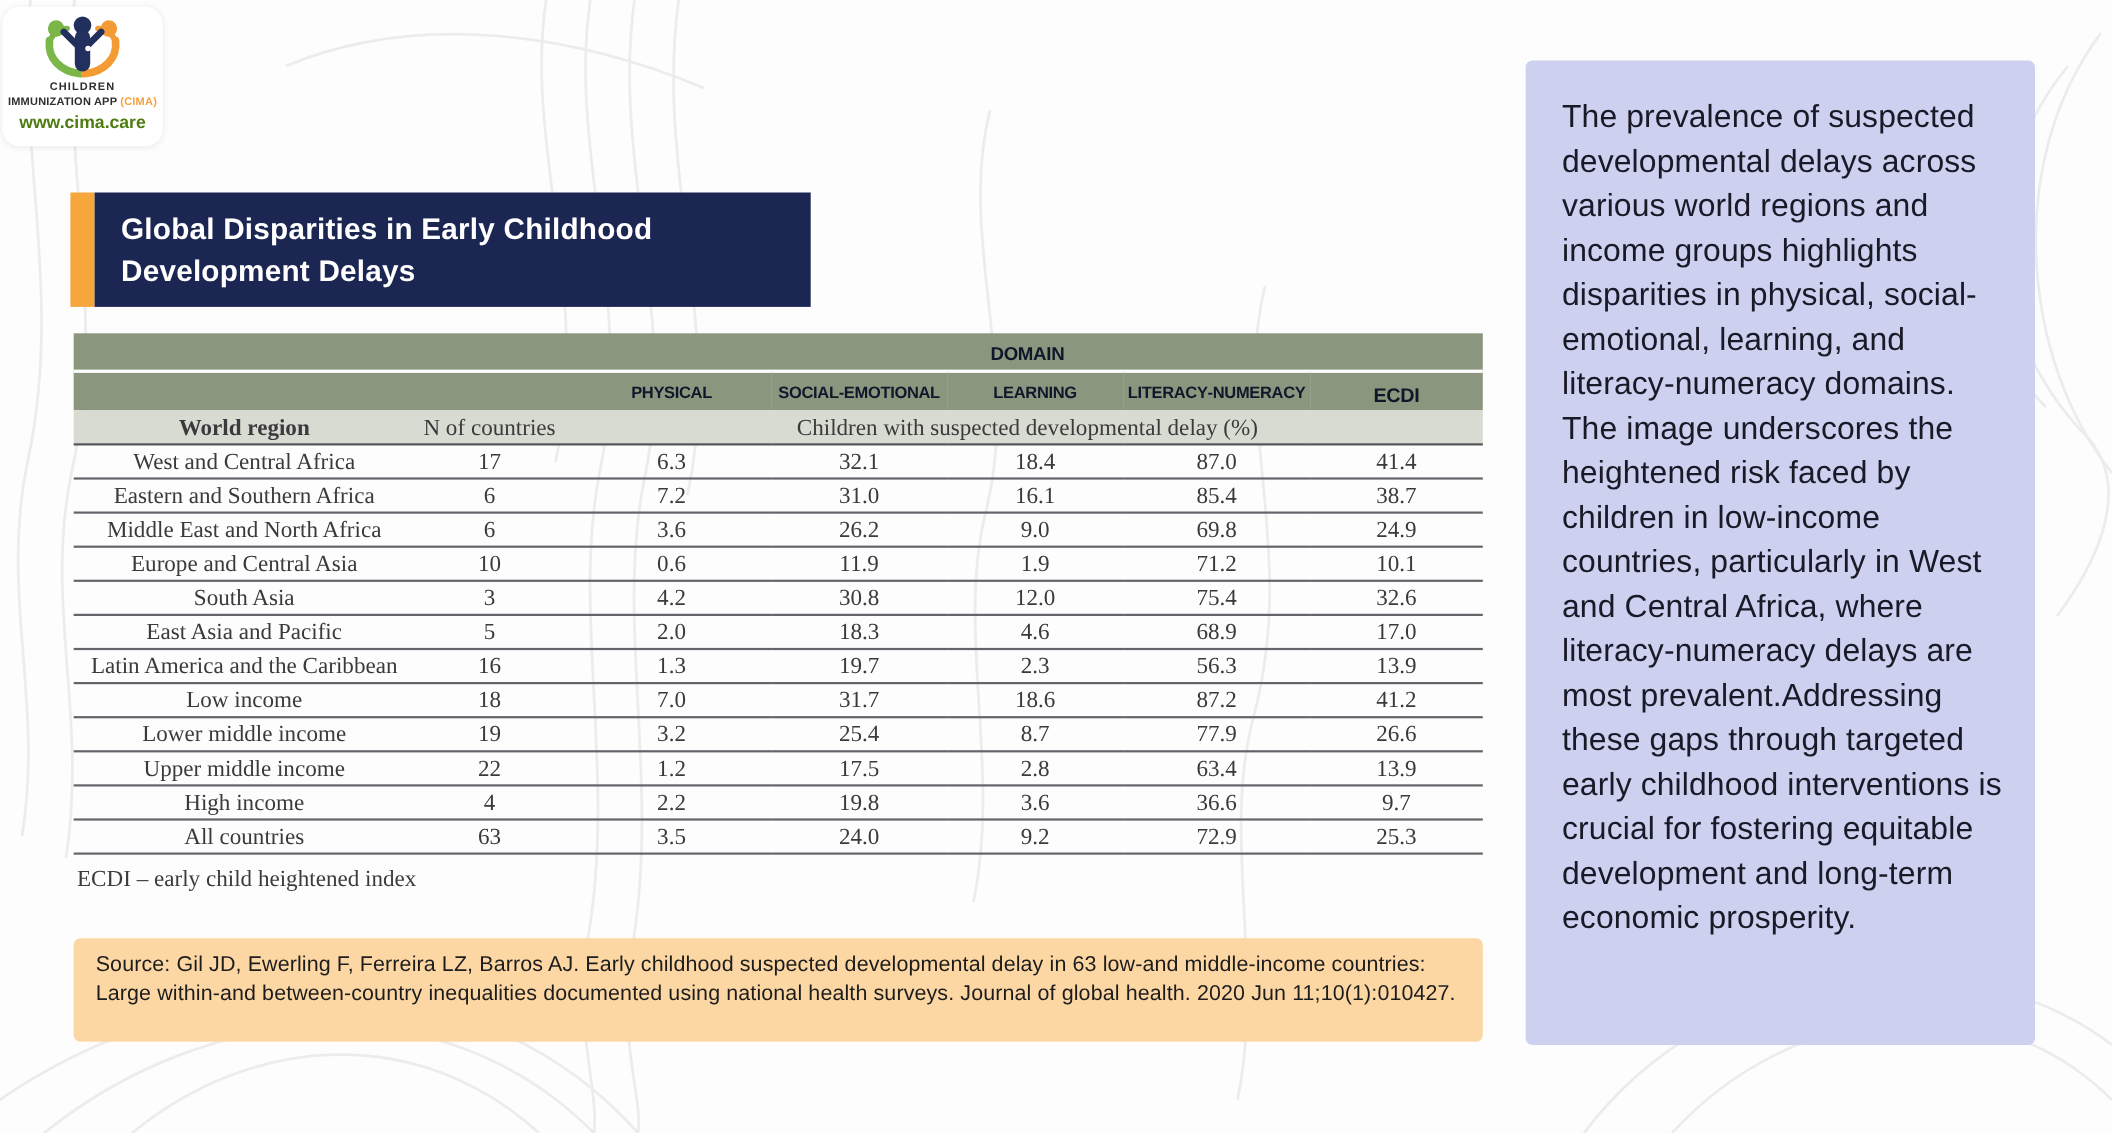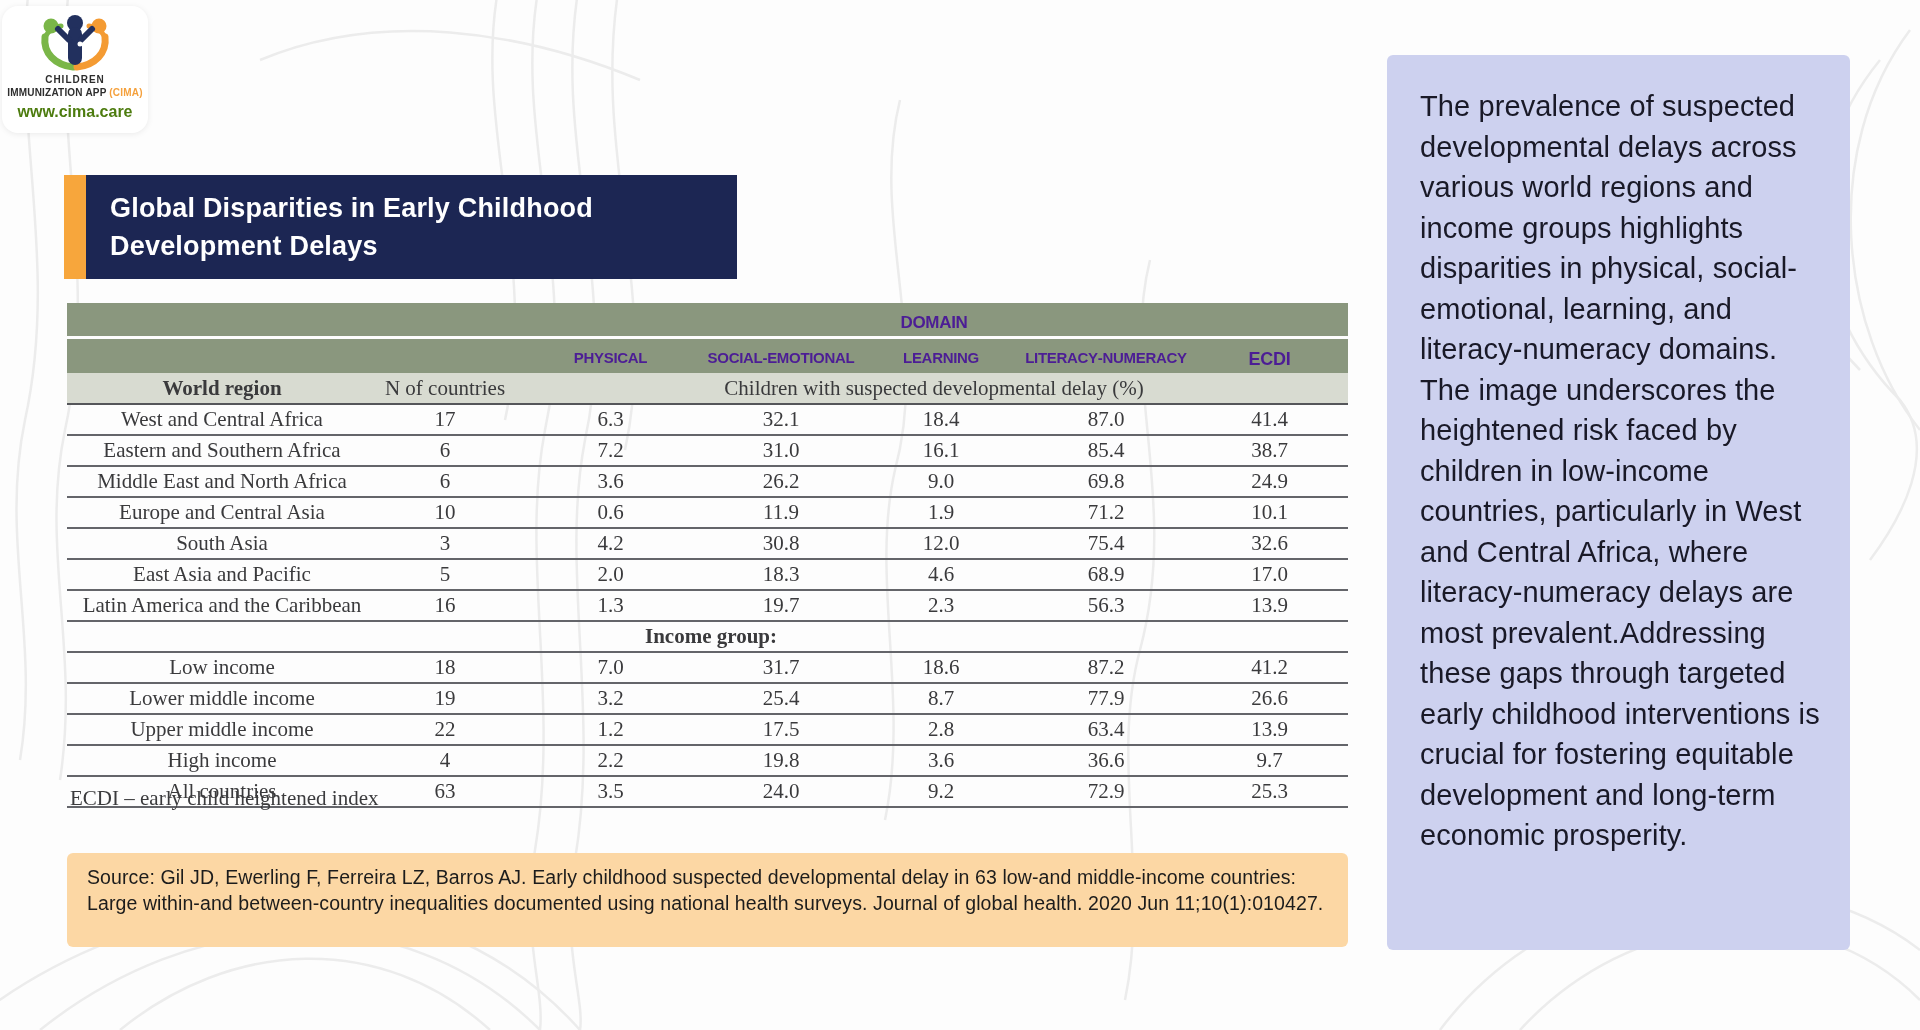--- a/index.html
+++ b/index.html
@@ -23,21 +23,21 @@
   .title-text{color:#ffffff;font-size:27px;font-weight:700;line-height:38px;padding-left:24px;padding-right:30px;
               letter-spacing:.2px;}
 
   
   .tbl-wrap{position:absolute;left:67px;top:303px;width:1281px;z-index:2;}
   table.data{border-collapse:collapse;width:1281px;table-layout:fixed;
              font-family:"Liberation Serif",serif;color:#3a3a3c;}
   tr.green-a th{background:#8a977e;height:31px;border-bottom:3px solid #fdfdfd;}
   tr.green-b th{background:#8a977e;height:32px;}
   .hdr-caps{font-family:"Liberation Sans",sans-serif;font-variant:all-small-caps;font-weight:700;
-            color:#4c1d95;font-size:21px;letter-spacing:-0.3px;margin-top:31px;}
+            color:#0f172a;font-size:21px;letter-spacing:-0.3px;margin-top:31px;}
   .hdr-domain{font-size:24px;}
   .hdr-ecdi{font-size:26px;}
   tr.gray-row td{background:#d8dbd1;height:28px;font-size:21px;border-bottom:2px solid #55565a;}
   td.lbl{text-align:center;padding-left:8px;}
   td.num{text-align:center;}
   .bold{font-weight:700;}
   tr.data-row td{height:27px;font-size:21px;border-bottom:2px solid #64656a;background:transparent;}
   tr.sect-row td{height:27px;font-size:21px;border-bottom:2px solid #64656a;font-weight:700;}
   .footnote{position:absolute;left:70px;top:786px;font-family:"Liberation Serif",serif;
             font-size:21px;color:#3b3b3d;z-index:2;}
@@ -192,23 +192,20 @@
     <tr class="data-row">
       <td class="lbl">Latin America and the Caribbean</td>
       <td class="num">16</td>
       <td class="num">1.3</td>
       <td class="num">19.7</td>
       <td class="num">2.3</td>
       <td class="num">56.3</td>
       <td class="num">13.9</td>
     </tr>
 
-    <tr class="sect-row">
-      <td colspan="7" class="lbl">Income group:</td>
-    </tr>
 
     <tr class="data-row">
       <td class="lbl">Low income</td>
       <td class="num">18</td>
       <td class="num">7.0</td>
       <td class="num">31.7</td>
       <td class="num">18.6</td>
       <td class="num">87.2</td>
       <td class="num">41.2</td>
     </tr>

